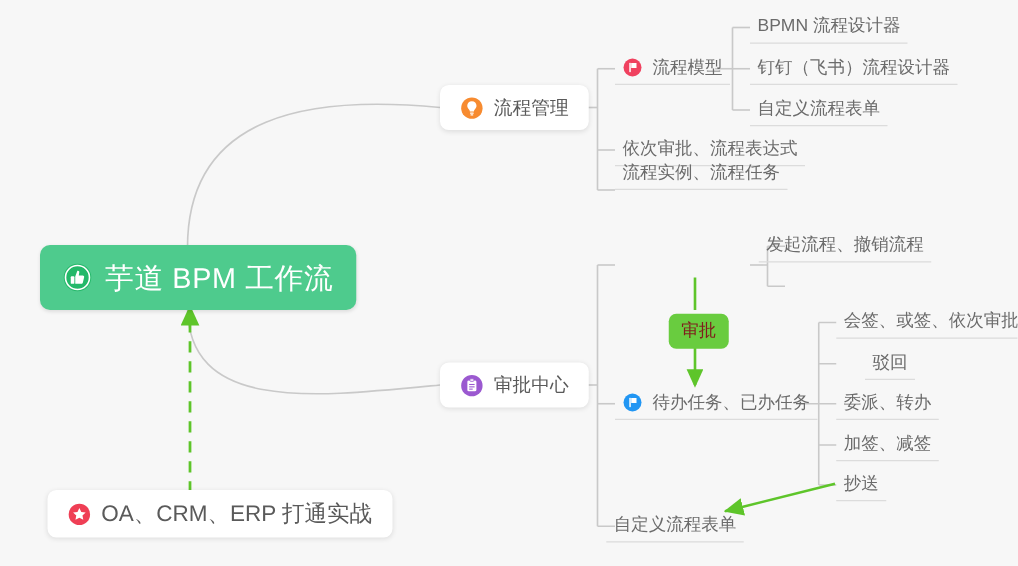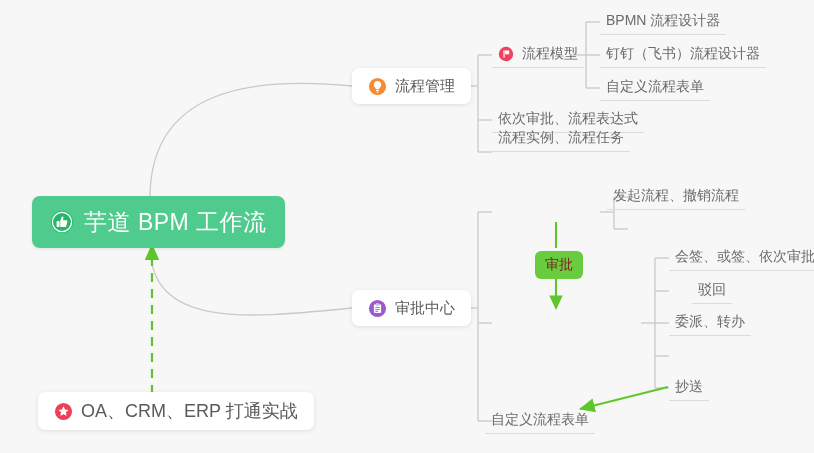--- a/index.html
+++ b/index.html
@@ -238,30 +238,43 @@
       </svg>
     </span>
     <span class="label">审批中心</span>
   </div>
 
 
   <div class="node leaf" style="left:607px; top:184px;">
     <span class="label">发起流程、撤销流程</span>
   </div>
 
+  <div class="node leaf" style="left:492px; top:310px;">
+    <span class="icon">
+      <svg width="16" height="16" viewBox="0 0 20 20">
+        <circle cx="10" cy="10" r="9" fill="#2196f3"></circle>
+        <rect x="6.8" y="5.3" width="1.5" height="9.4" rx="0.6" fill="#ffffff"></rect>
+        <path d="M8.7 5.6 L14.0 5.6 L14.0 10.4 L8.7 10.4 Z" fill="#ffffff"></path>
+      </svg>
+    </span>
+    <span class="label">待办任务、已办任务</span>
+  </div>
 
   <div class="node leaf" style="left:669px; top:245px;">
     <span class="label">会签、或签、依次审批</span>
   </div>
   <div class="node leaf" style="left:692px; top:278px;">
     <span class="label">驳回</span>
   </div>
   <div class="node leaf" style="left:669px; top:310px;">
     <span class="label">委派、转办</span>
   </div>
+  <div class="node leaf" style="left:669px; top:343px;">
+    <span class="label">加签、减签</span>
+  </div>
   <div class="node leaf" style="left:669px; top:375px;">
     <span class="label">抄送</span>
   </div>
 
   <div class="node leaf" style="left:485px; top:408px;">
     <span class="label">自定义流程表单</span>
   </div>
 
   <div class="node tag" style="left:535px; top:251px;">
     <span class="label">审批</span>

